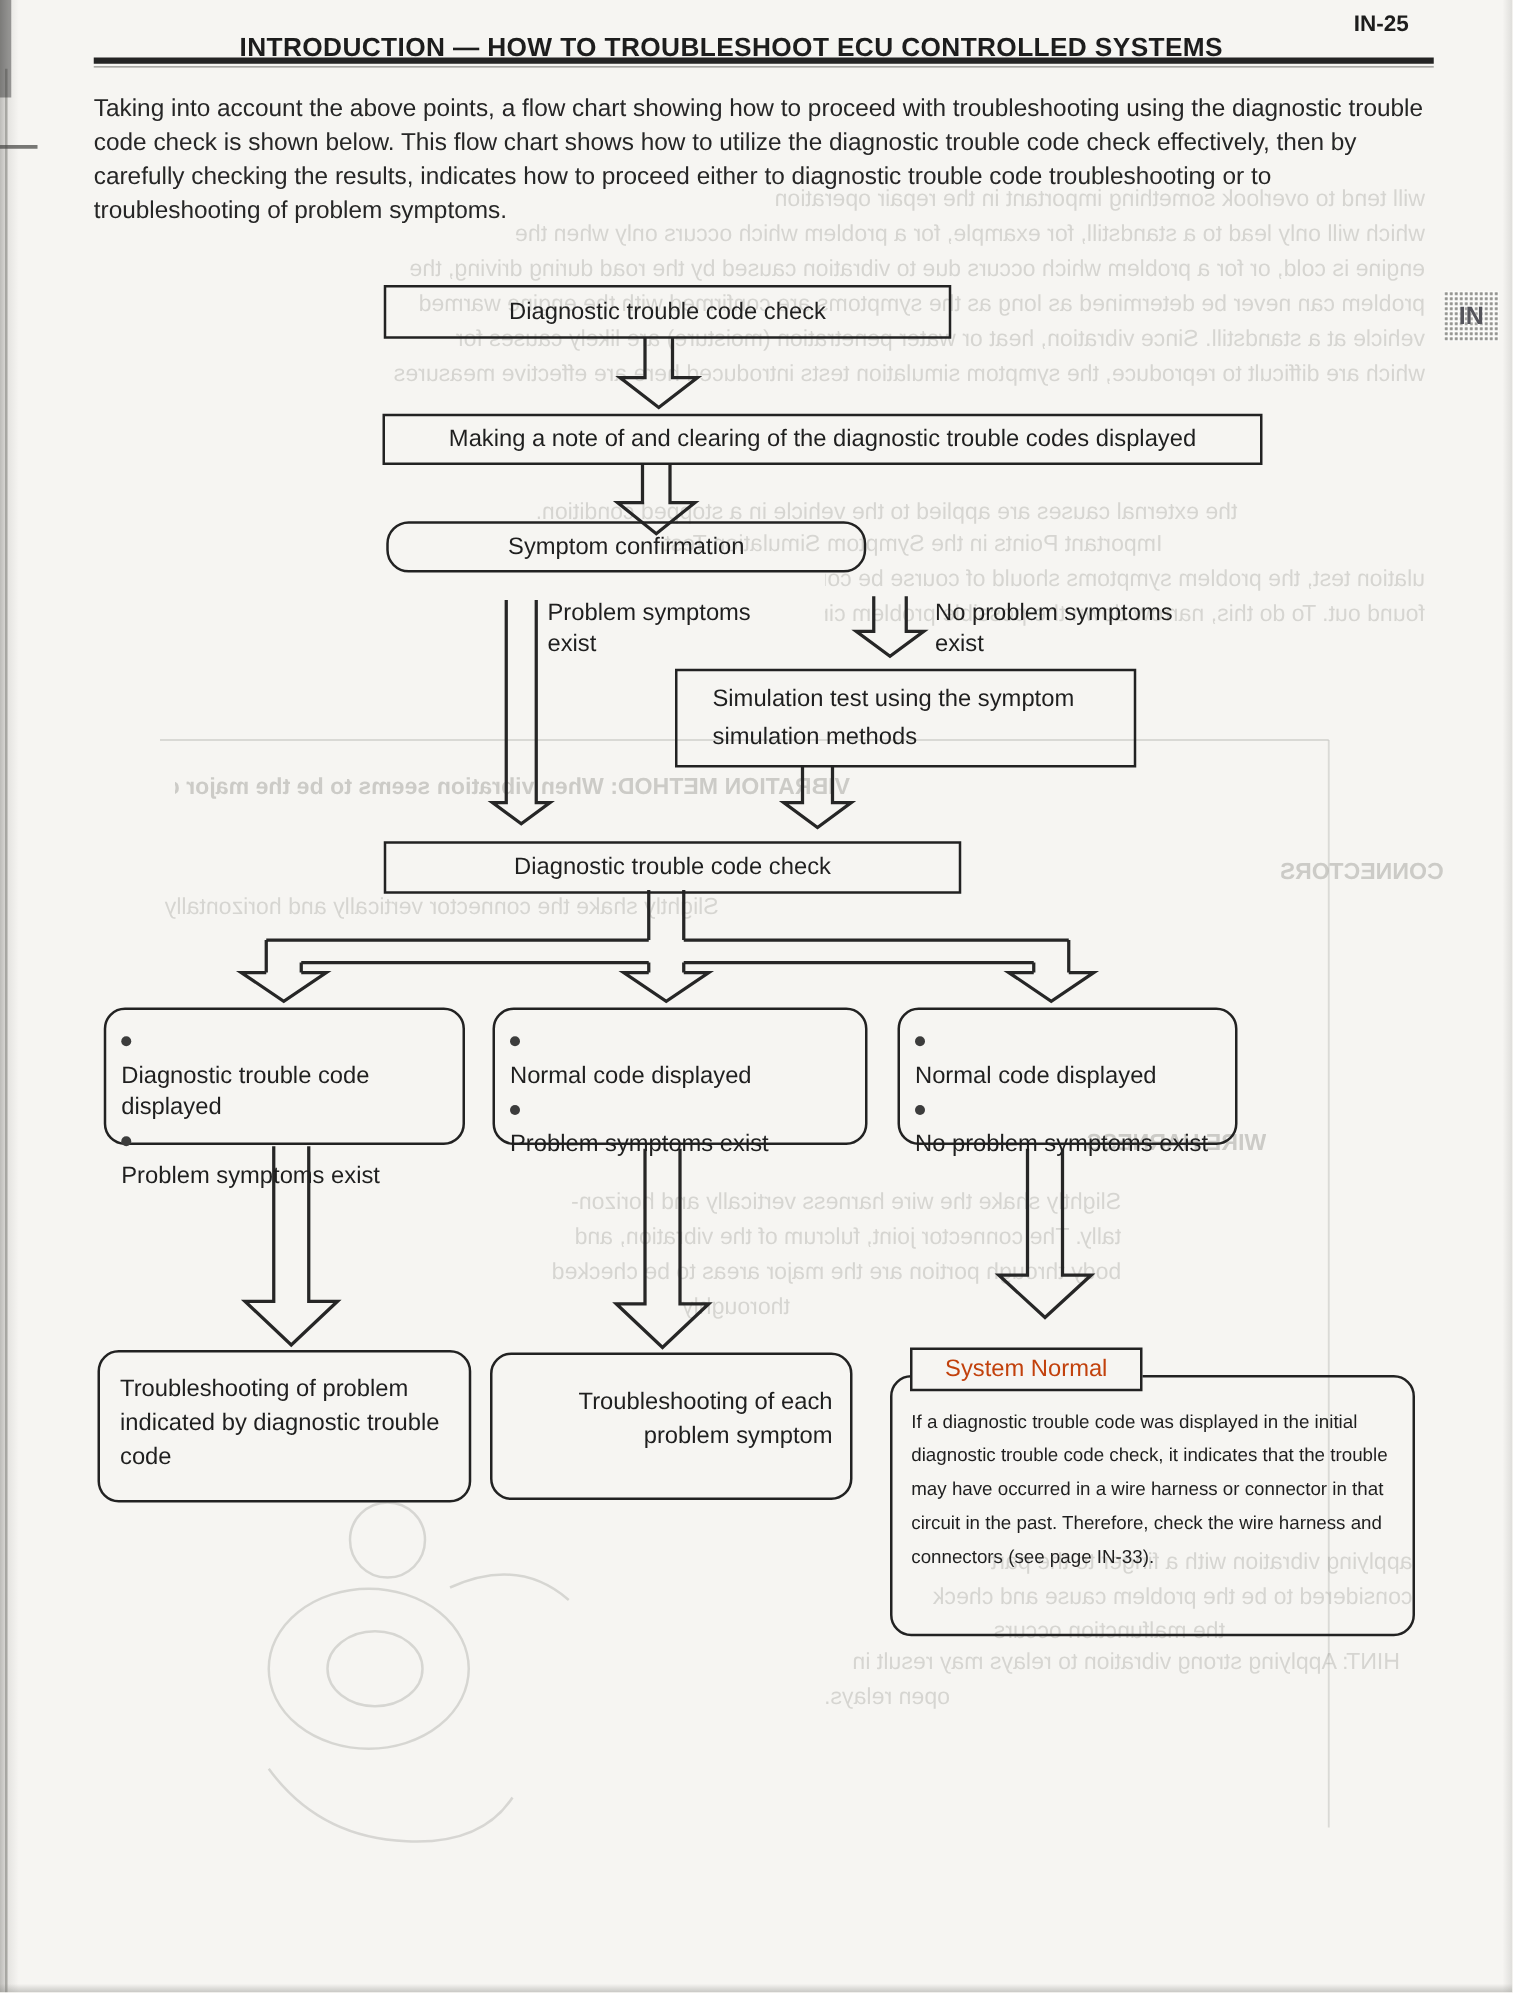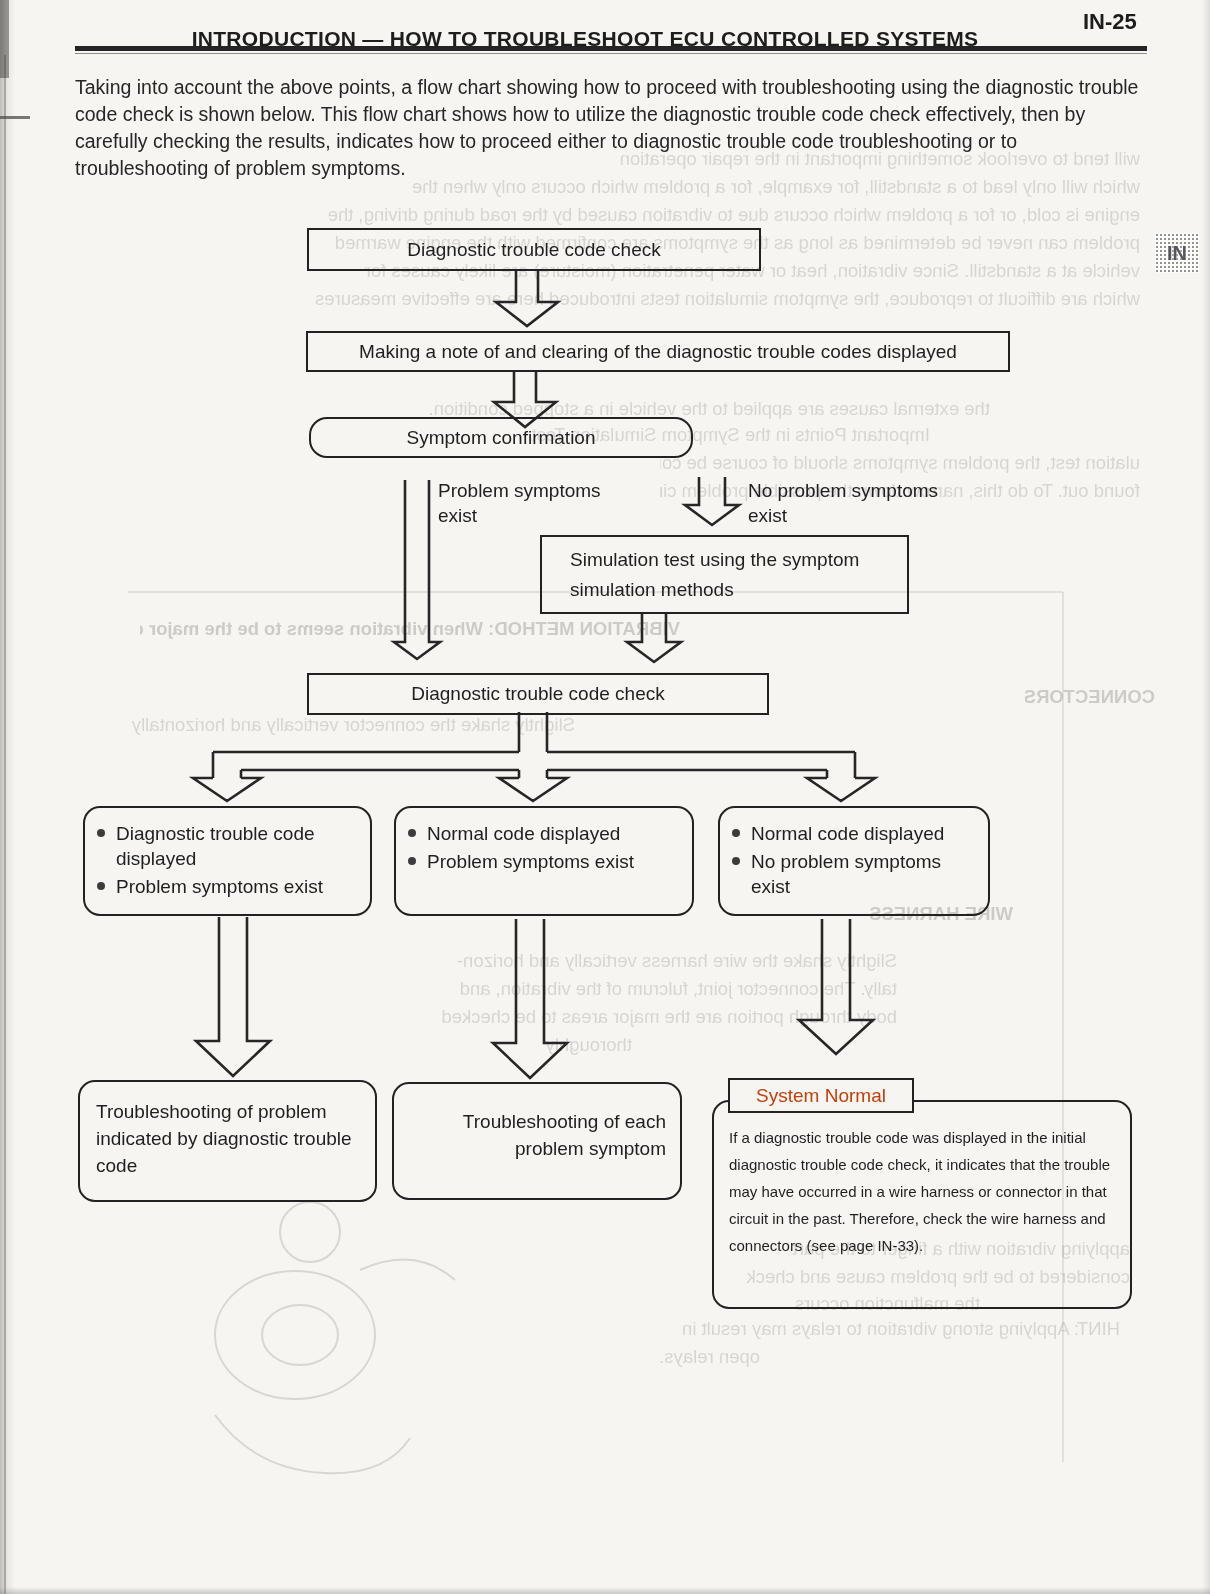--- a/index.html
+++ b/index.html
@@ -16,21 +16,21 @@
   .edge-corner{position:absolute;left:0;top:0;width:9px;height:78px;background:rgba(45,45,45,.45);}
   .edge-bottom{position:absolute;left:0;bottom:0;width:100%;height:7px;
     background:linear-gradient(to bottom, rgba(130,130,126,0), rgba(130,130,126,.4));}
   .edge-right{position:absolute;right:0;top:0;width:8px;height:100%;
     background:linear-gradient(to left, rgba(150,150,146,.25), rgba(150,150,146,0));}
   .tick-left{position:absolute;left:0;top:116px;width:30px;height:3px;background:#4c4c4a;opacity:.75;}
 
   
   .hdr-title{position:absolute;left:110px;top:27px;width:950px;text-align:center;
     font-size:21px;font-weight:700;letter-spacing:.3px;color:#1d1d1d;}
-  .hdr-pageno{position:absolute;left:1083px;top:9px;font-size:22px;font-weight:700;color:#1d1d1d;}
+  .hdr-pageno{position:absolute;left:1083px;top:9px;font-size:18px;font-weight:700;color:#1d1d1d;}
   .hdr-rule{position:absolute;left:75px;top:46px;width:1072px;height:5px;background:#242424;}
   .hdr-rule2{position:absolute;left:75px;top:53px;width:1072px;height:1px;background:#8f8f8c;}
 
   .intro{position:absolute;left:75px;top:74px;width:1072px;
     font-size:19.5px;line-height:27px;color:#262626;}
 
   .in-tab{position:absolute;left:1155px;top:233px;width:44px;height:40px;
     background-color:#fbfbf9;
     background-image:radial-gradient(#93938f 1.1px, rgba(0,0,0,0) 1.25px);
     background-size:4px 4px;
@@ -46,21 +46,21 @@
   
   .arrows{position:absolute;left:0;top:0;z-index:2;}
   .fbox{position:absolute;z-index:3;border:2.4px solid #222;background:transparent;
     font-size:19px;color:#1f1f1f;}
   .fbox.center{display:flex;align-items:center;justify-content:center;text-align:center;}
   .rbox{position:absolute;z-index:3;border:2.6px solid #222;border-radius:17px;
     font-size:19px;color:#1f1f1f;background:transparent;}
   .preline{white-space:pre-line;}
   .flabel{position:absolute;z-index:3;font-size:19px;line-height:25px;color:#1f1f1f;}
   .bullets{padding:13px 12px 0 12px;}
-  .bullet-item{display:flex;gap:11px;line-height:25px;margin-bottom:3px;}
+  .bullet-item{display:flex;gap:11px;line-height:25px;margin-bottom:3px;flex-direction:column;}
   .bullet-dot{flex:none;width:8px;height:8px;border-radius:50%;background:#3c3c3c;margin-top:8px;}
   .rtext{padding:16px 14px 0 16px;line-height:27px;}
   .sysnormal{position:absolute;z-index:4;border:2.4px solid #222;background:#f6f5f2;
     display:flex;align-items:center;justify-content:center;font-size:19px;color:#c2410c;}
   .bigtext{padding:22px 12px 0 15px;line-height:27px;font-size:15px;}
 </style>
 </head>
 <body>
 
 <div class="page">

